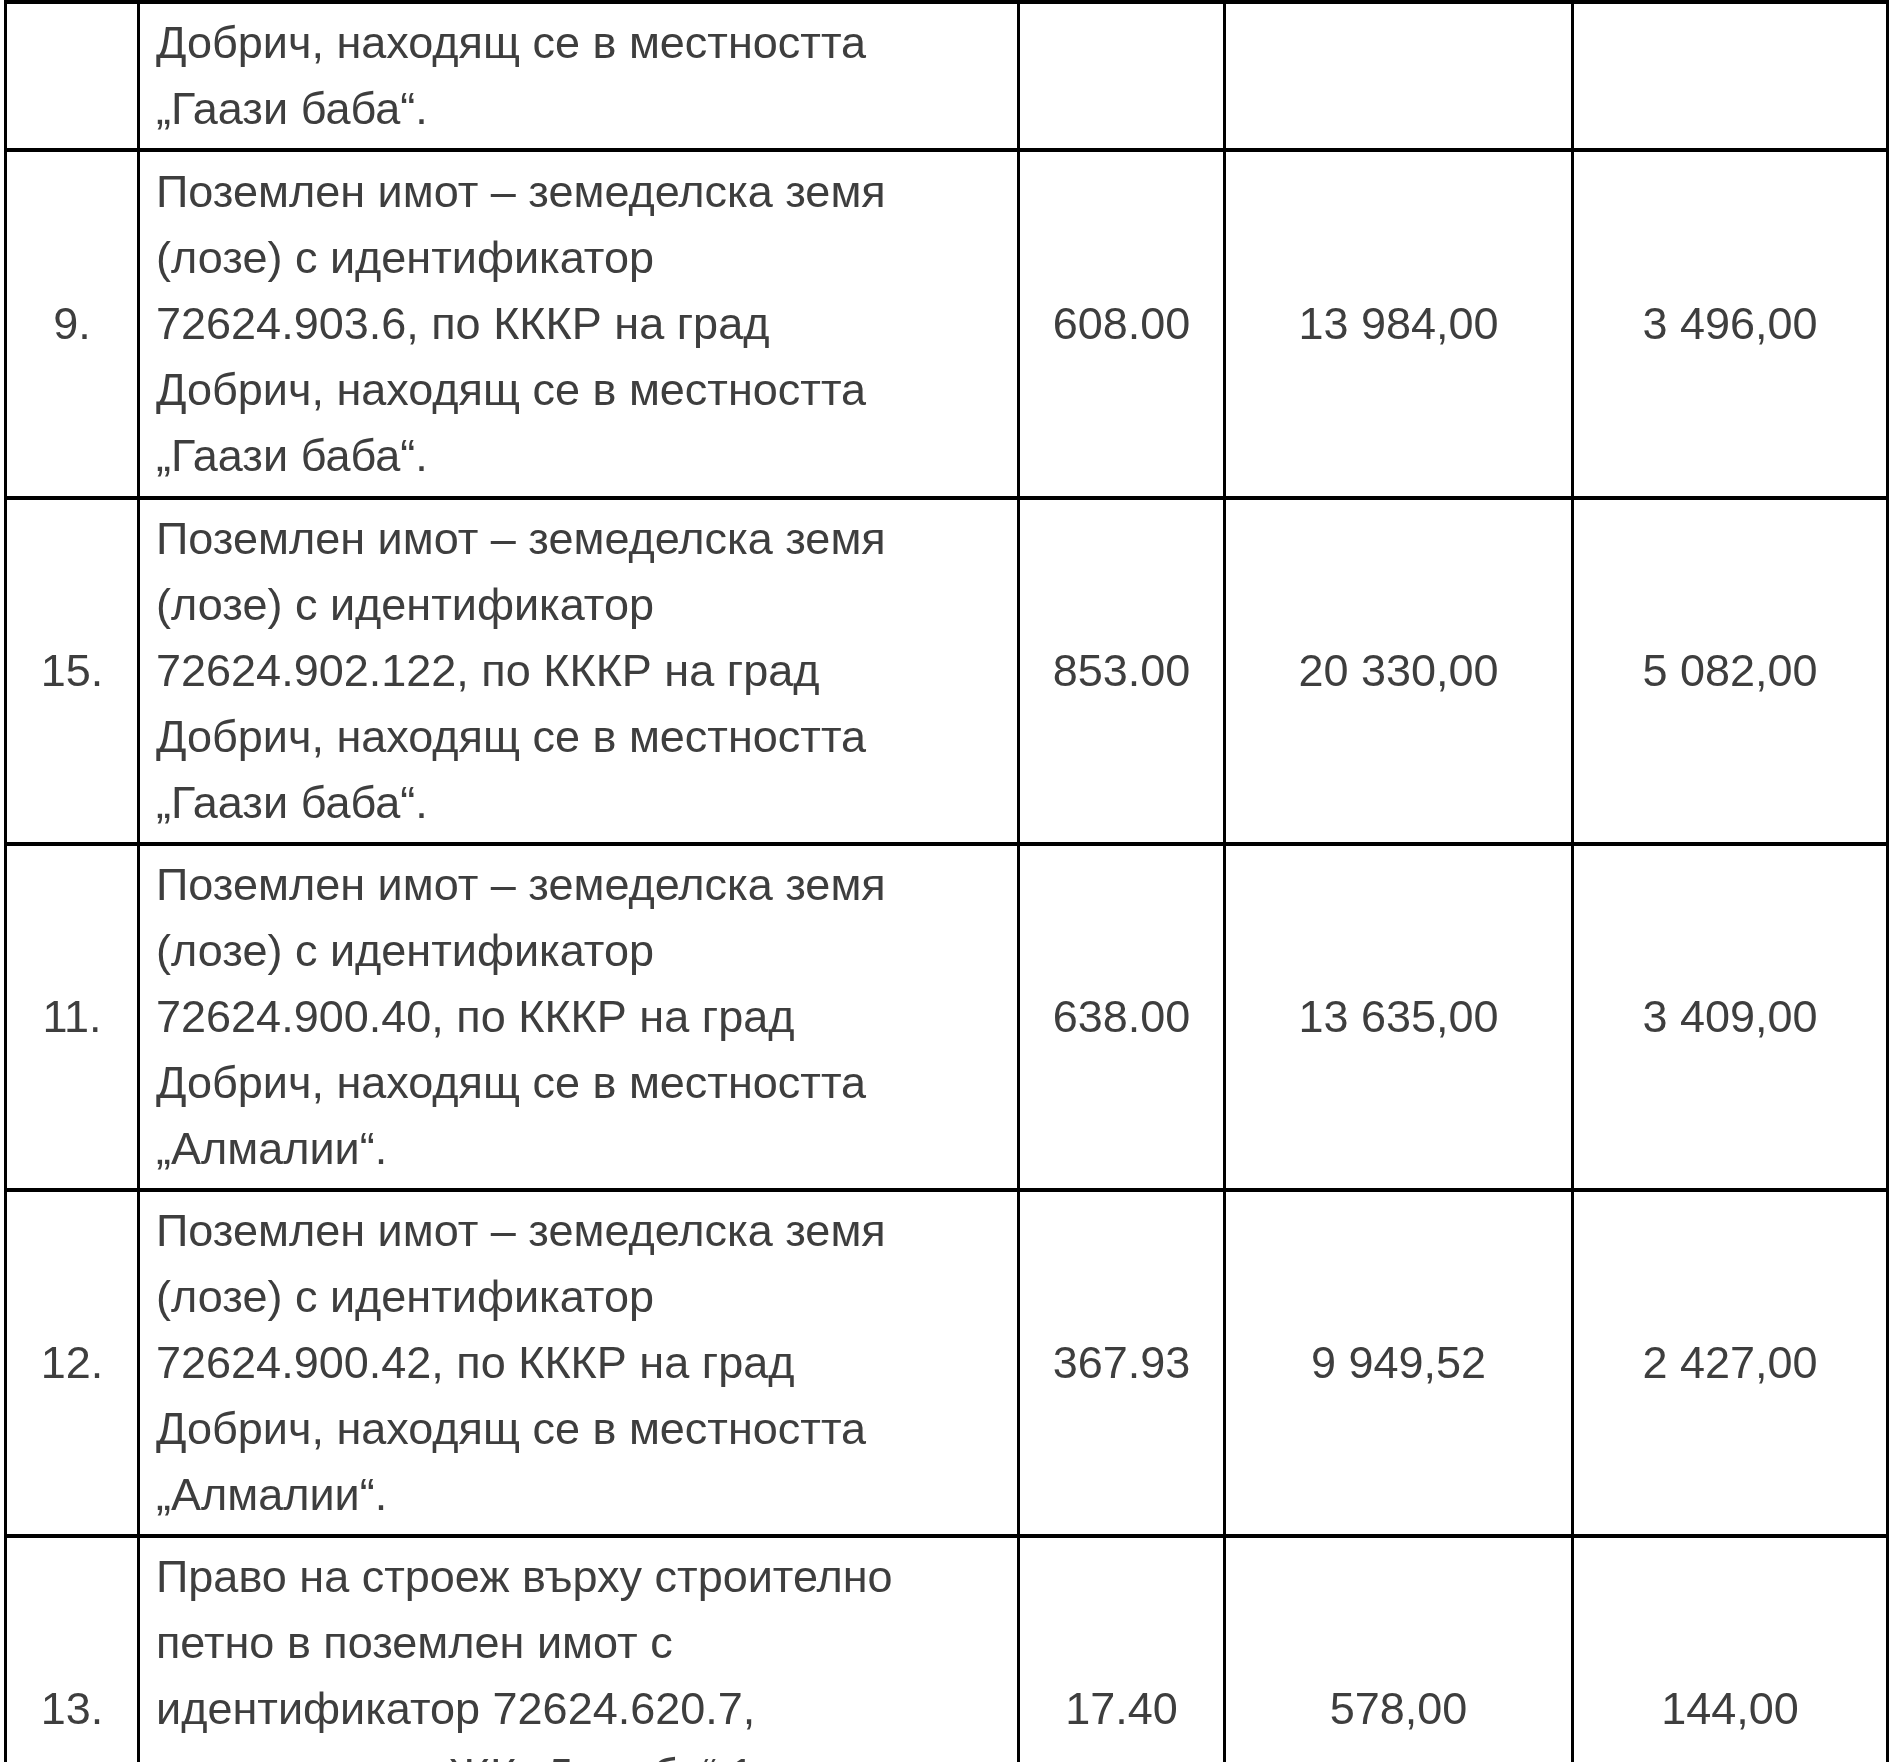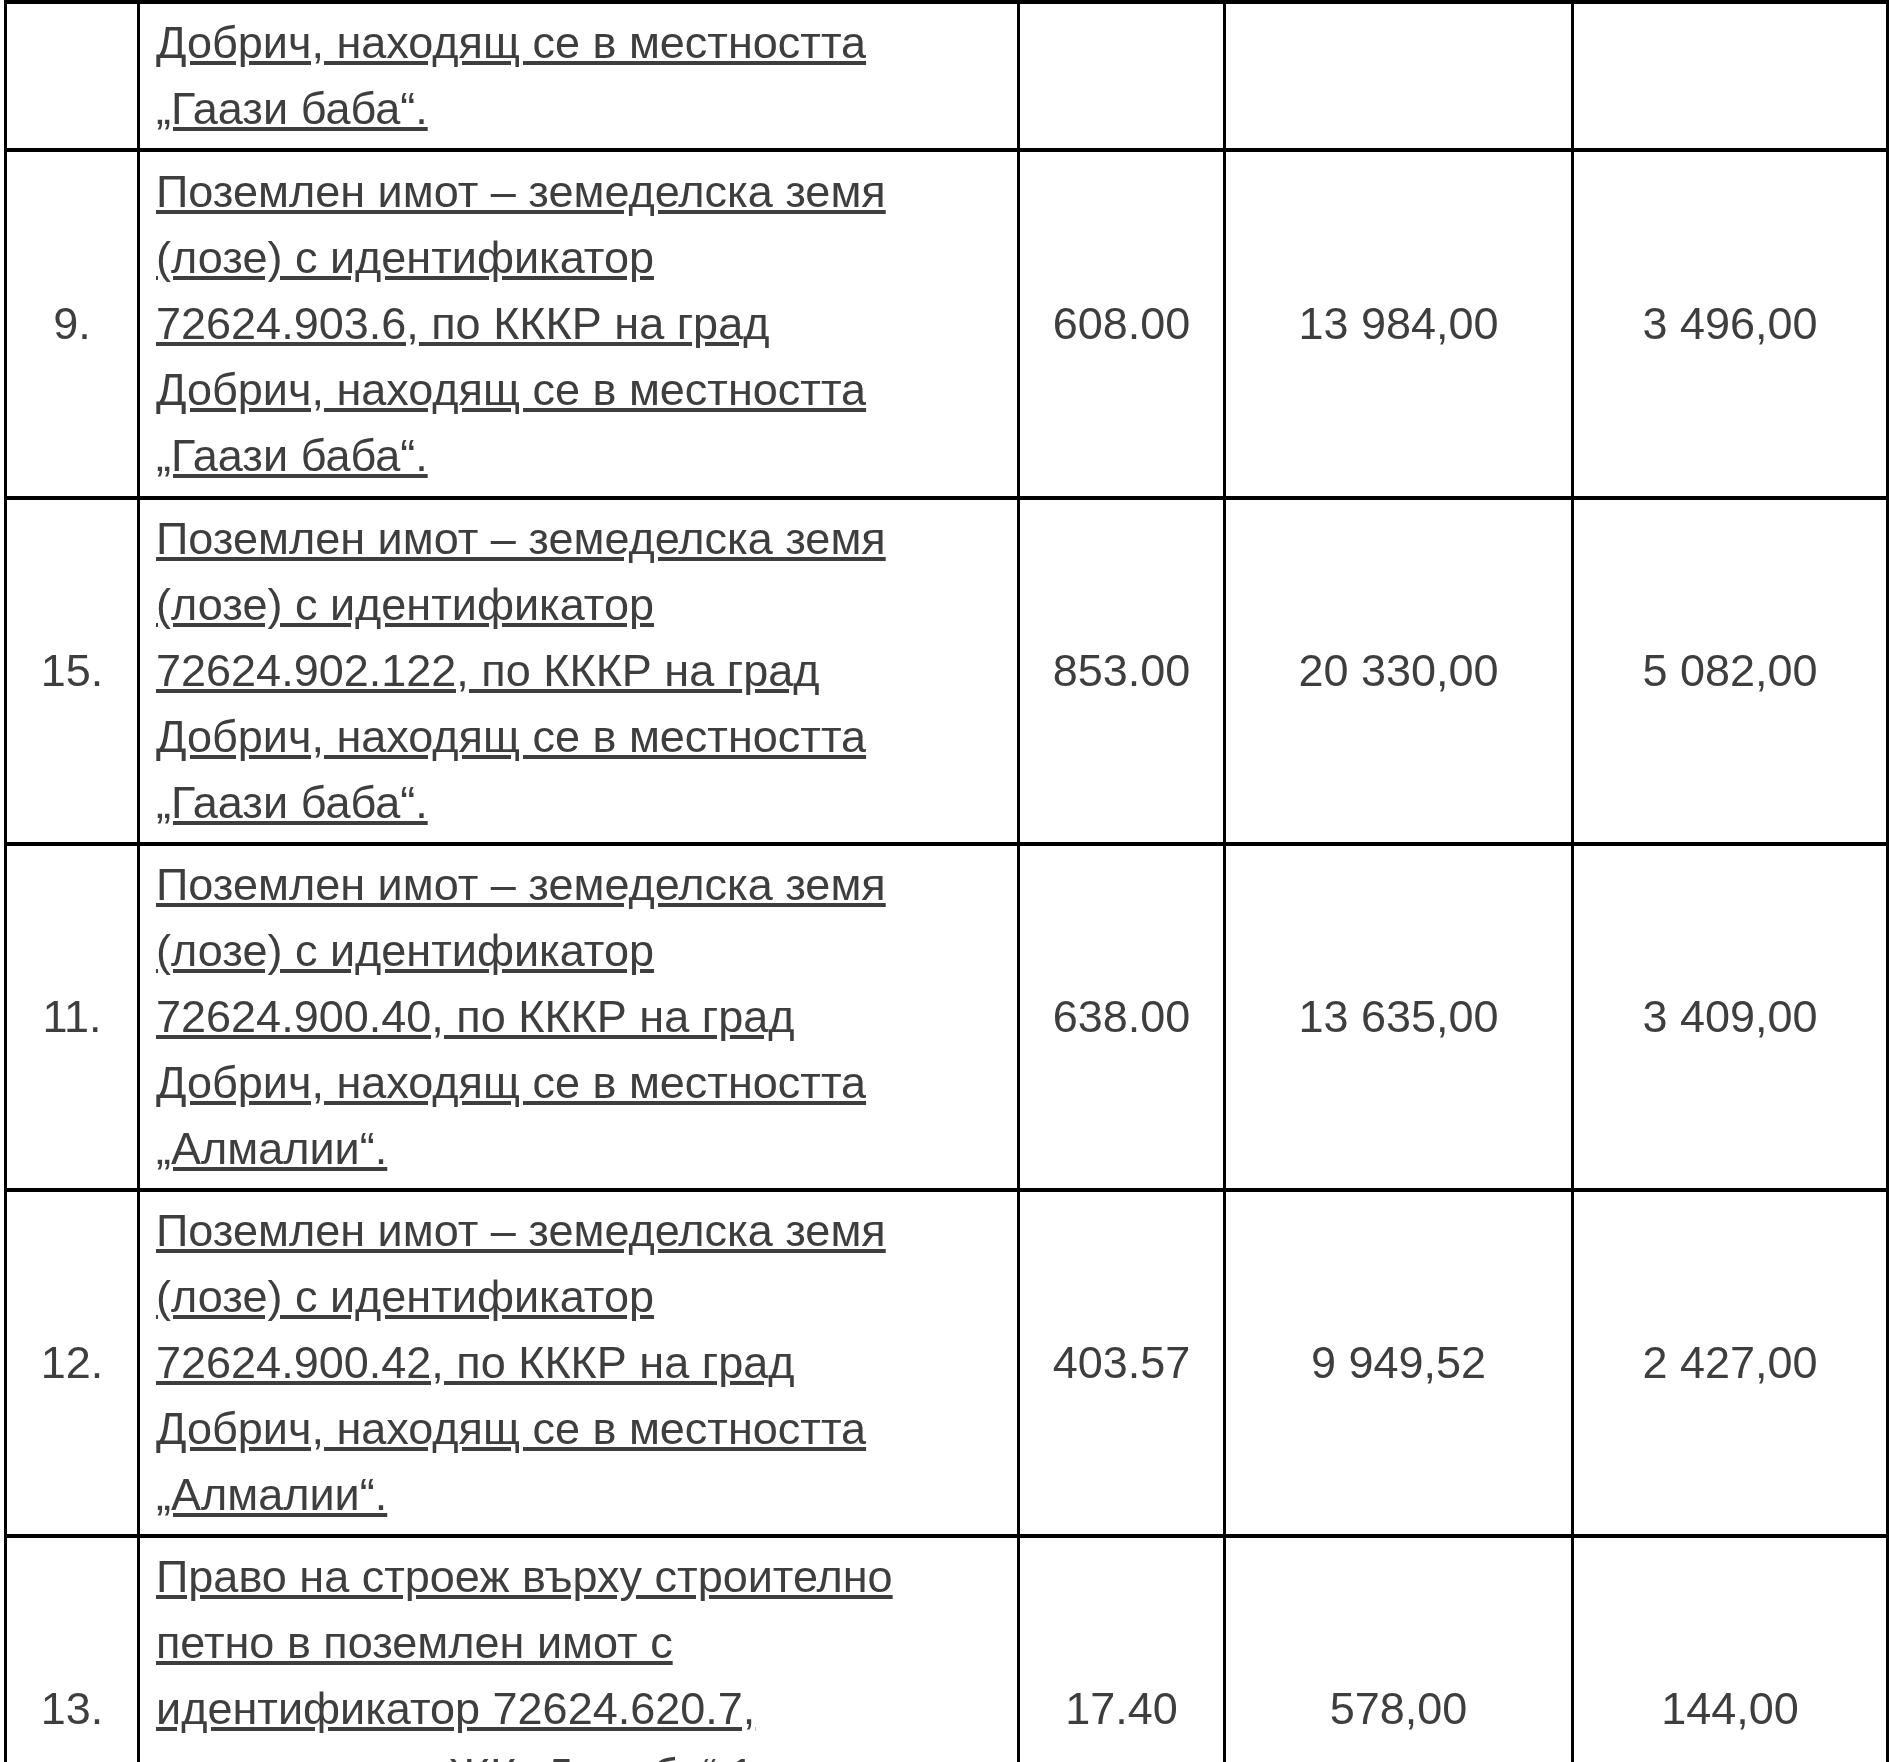--- a/index.html
+++ b/index.html
@@ -31,21 +31,20 @@
     overflow: hidden;
   }
   td.num-cell {
     text-align: center;
     padding: 0 4px;
   }
   td.desc-cell {
     text-align: left;
     padding: 6px 10px 6px 16px;
     white-space: pre-line;
-    text-decoration: underline;
   }
   td.val-cell {
     text-align: center;
     padding: 0 6px;
   }
   tr.row-partial  td { height: 120px; }
   tr.row-9  td { height: 332px; }
   tr.row-10 td { height: 315px; }
   tr.row-11 td { height: 314px; }
   tr.row-12 td { height: 312px; }
@@ -105,21 +104,21 @@
         <td class="val-cell">13 635,00</td>
         <td class="val-cell">3 409,00</td>
       </tr>
       <tr class="row-12">
         <td class="num-cell">12.</td>
         <td class="desc-cell">Поземлен имот – земеделска земя
 (лозе) с идентификатор
 72624.900.42, по КККР на град
 Добрич, находящ се в местността
 „Алмалии“.</td>
-        <td class="val-cell">403.57</td>
+        <td class="val-cell">367.93</td>
         <td class="val-cell">9 949,52</td>
         <td class="val-cell">2 427,00</td>
       </tr>
       <tr class="row-13">
         <td class="num-cell">13.</td>
         <td class="desc-cell">Право на строеж върху строително
 петно в поземлен имот с
 идентификатор 72624.620.7,
 находящ се в ЖК „Дружба“ 1, до
 бл.7, за гараж.</td>

